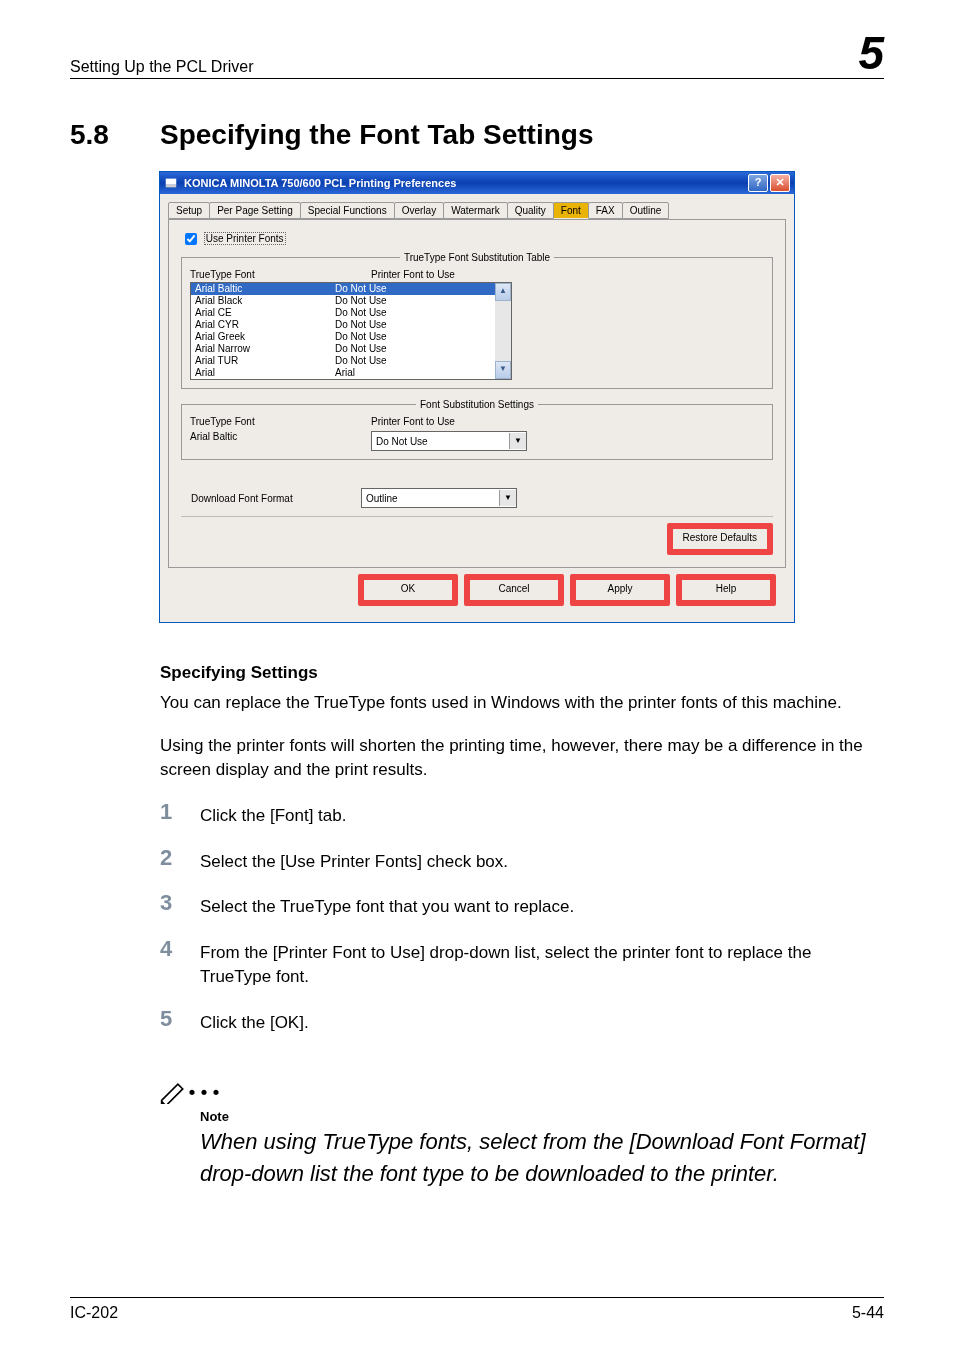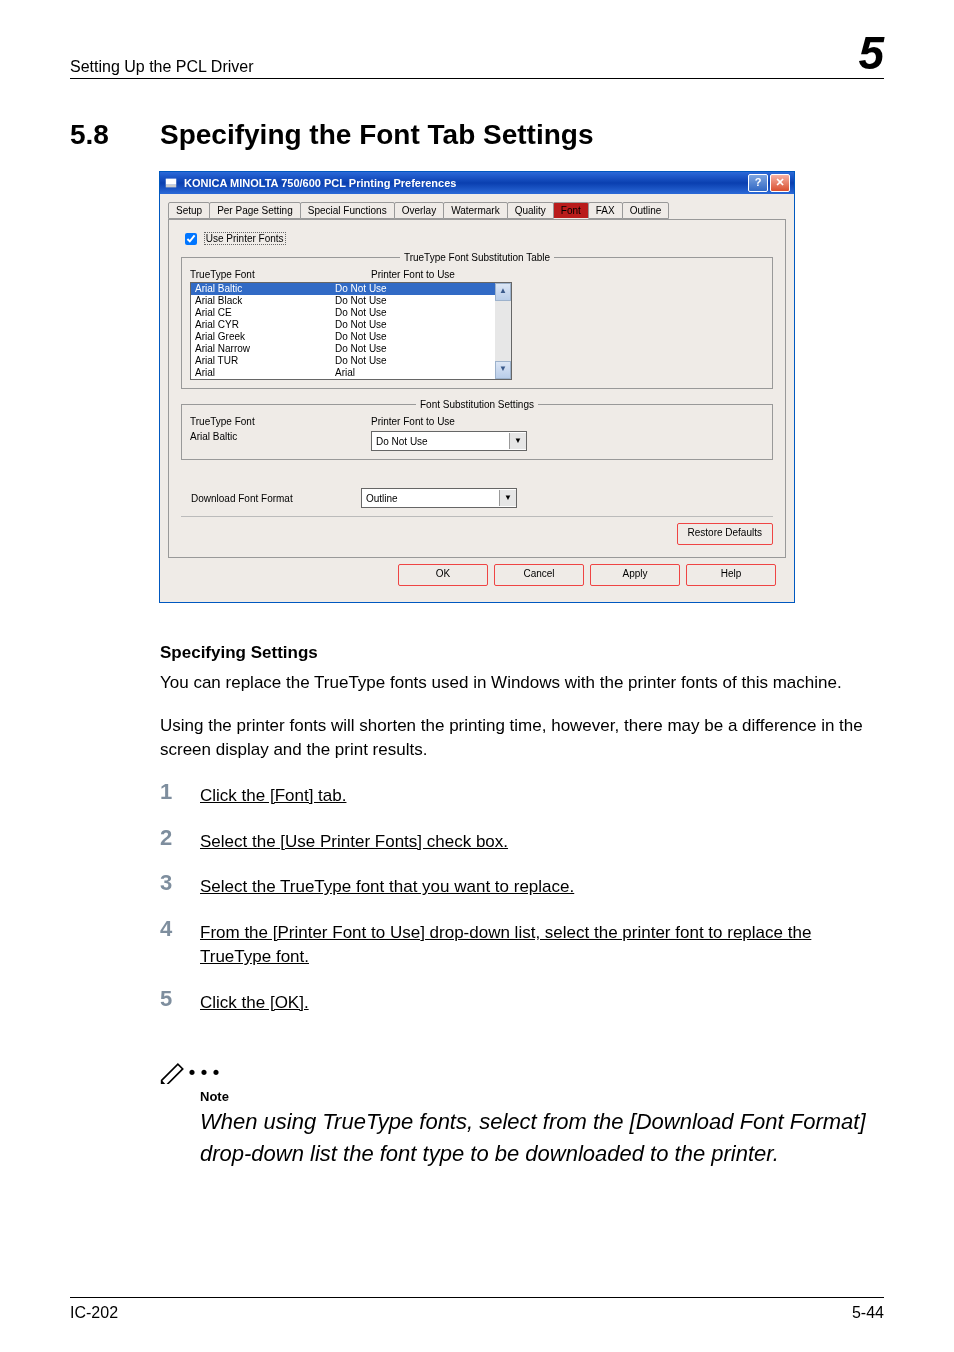--- a/index.html
+++ b/index.html
@@ -123,21 +123,21 @@
     border: 1px solid #999;
     border-bottom: 1px solid #efebe7;
     margin-right: -1px;
     background: #efebe7;
     border-top-left-radius: 2px;
     border-top-right-radius: 2px;
     position: relative;
     z-index: 1;
   }
   .tab.active {
-    background: #b91c1c;
+    background: #eab308;
     z-index: 2;
   }
   .tab.inactive {
     border-bottom: 1px solid #999;
     background: #efebe7;
     color: #000;
     z-index: 0;
   }
 
   .tabcontent {
@@ -253,21 +253,21 @@
 
   .restore-row {
     border-top: 1px solid #bbb;
     padding-top: 6px;
     display: flex;
     justify-content: flex-end;
   }
   .btn {
     min-width: 68px;
     height: 20px;
-    border: 1px solid #ef4444;
+    border: 6px solid #ef4444;
     background: #efebe7;
     border-radius: 2px;
     padding: 0 10px;
     margin-left: 6px;
     text-align: center;
     line-height: 18px;
   }
   .dlg-buttons {
     display: flex;
     justify-content: flex-end;
@@ -301,21 +301,20 @@
     font-weight: bold;
     color: #7e8e9e;
     width: 40px;
     flex-shrink: 0;
     line-height: 1;
   }
   ol.steps > li .txt {
     font-size: 17px;
     line-height: 1.45;
     padding-top: 3px;
-    text-decoration: underline;
   }
 
   
   .note-block {
     margin: 10px 0 0 90px;
   }
   .note-icon-row {
     font-family: "Times New Roman", serif;
     font-size: 26px;
     font-weight: bold;

